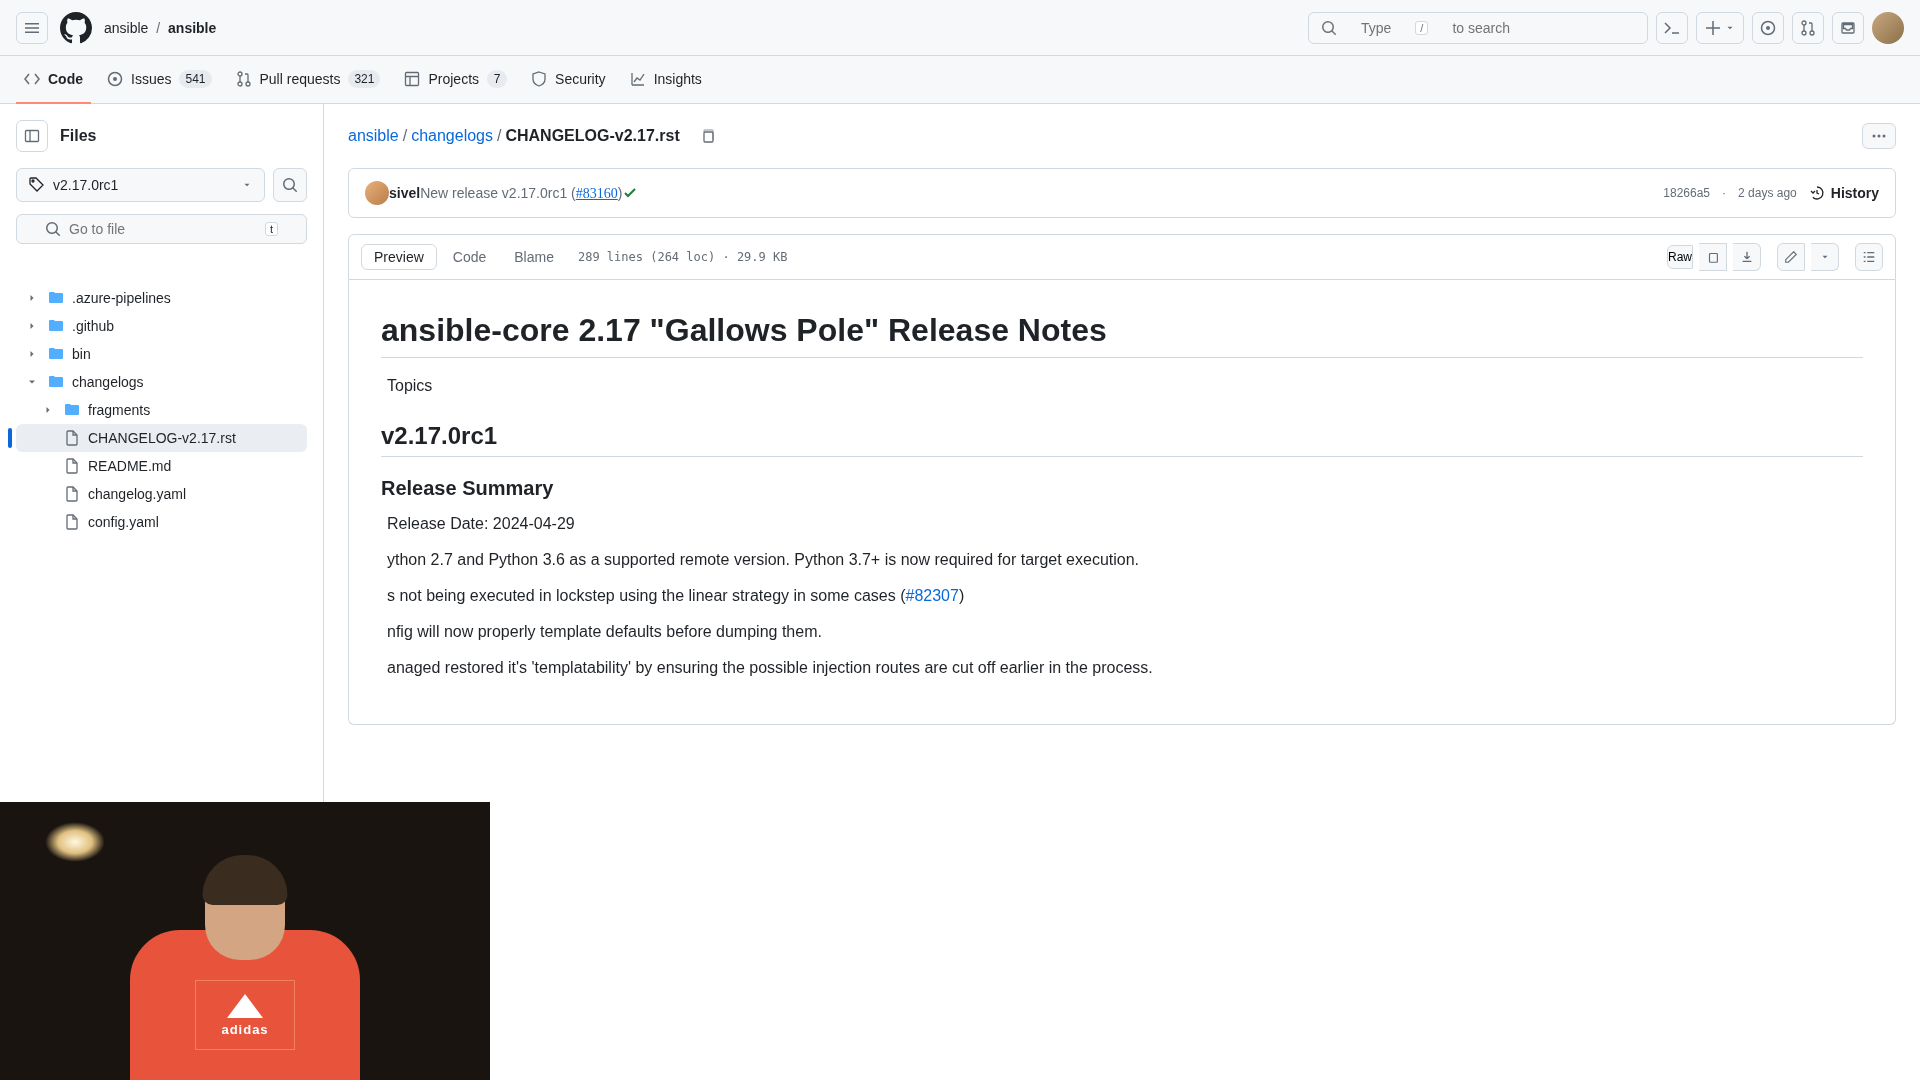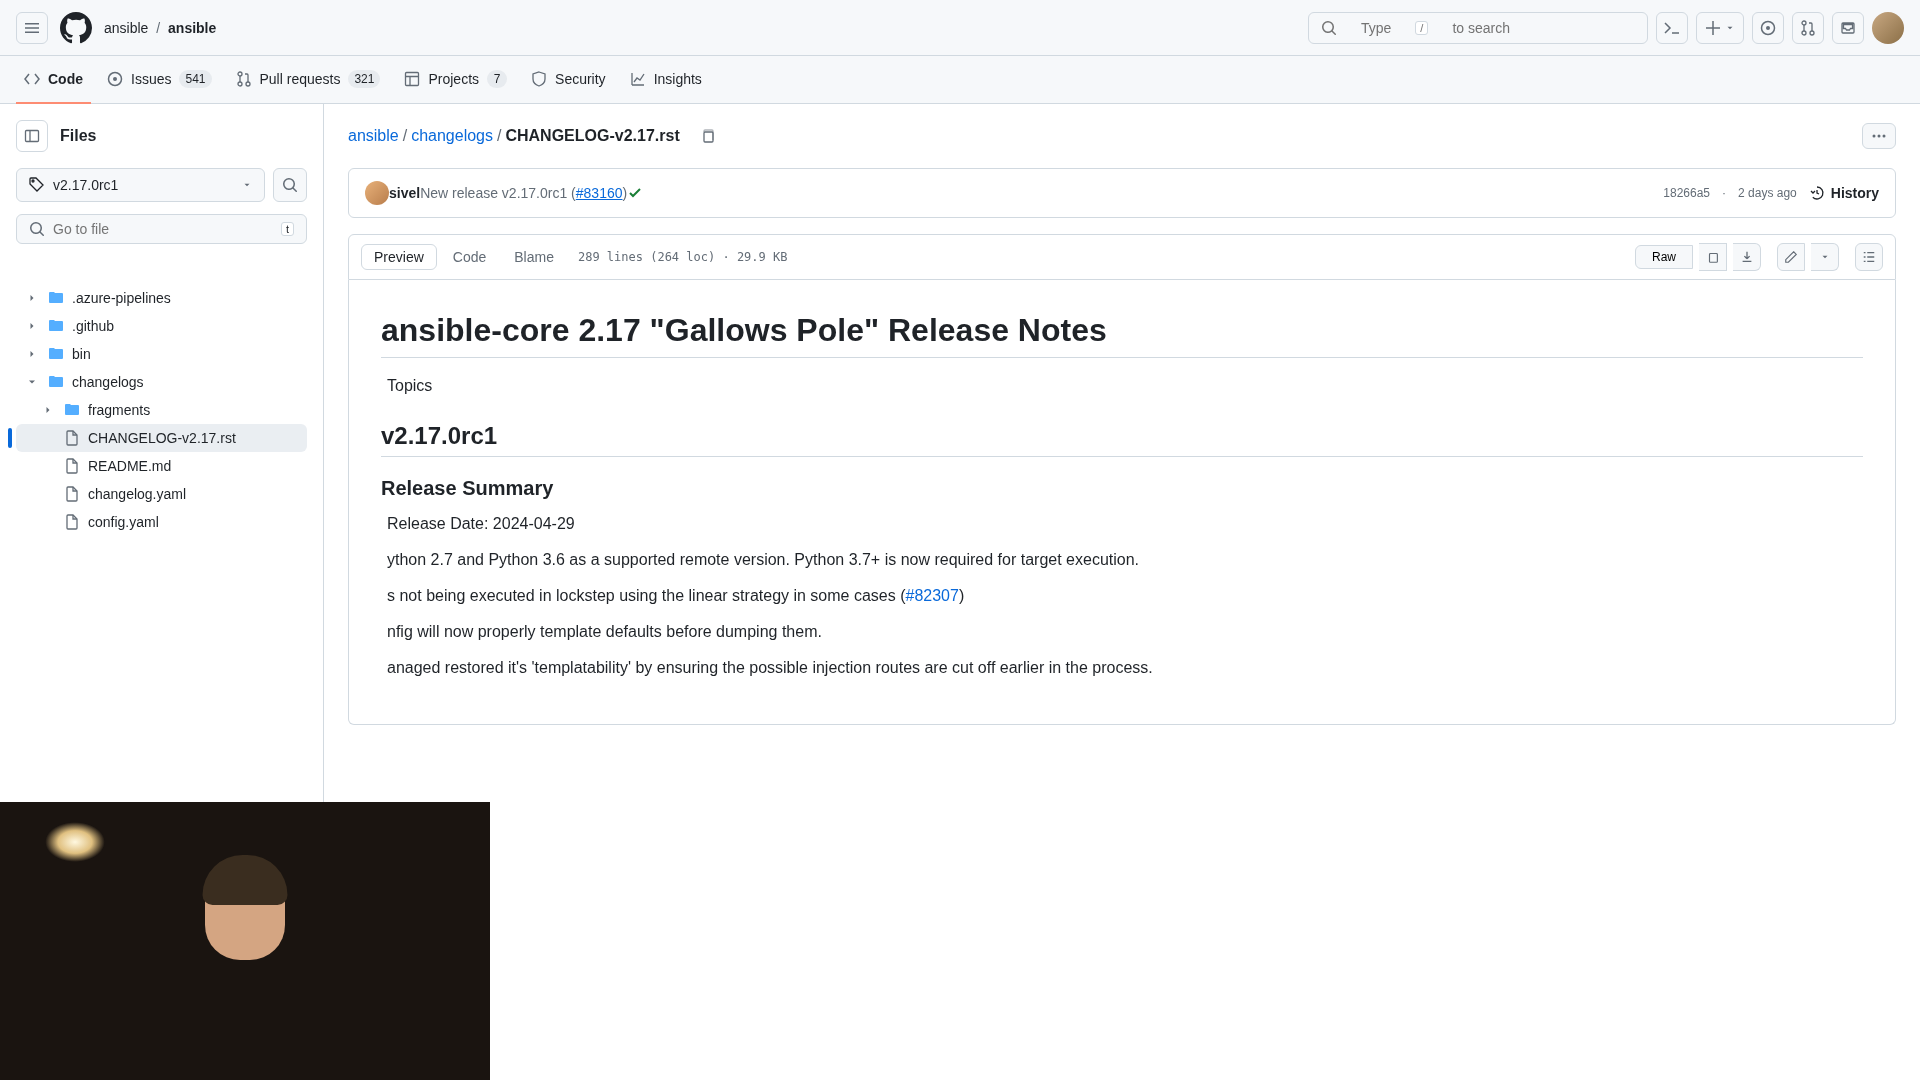--- a/index.html
+++ b/index.html
@@ -32,21 +32,21 @@
 .main { display: flex; height: calc(100vh - 104px); }
 
 
 .sidebar { width: 324px; border-right: 1px solid #d1d9e0; padding: 16px; overflow-y: auto; }
 .sidebar-header { display: flex; align-items: center; gap: 12px; margin-bottom: 16px; }
 .sidebar-header h2 { font-size: 16px; font-weight: 600; }
 .branch-row { display: flex; gap: 8px; margin-bottom: 12px; }
 .branch-select { flex: 1; display: flex; align-items: center; gap: 8px; border: 1px solid #d1d9e0; border-radius: 6px; padding: 6px 12px; background: #f6f8fa; cursor: pointer; justify-content: space-between; }
 .branch-select-left { display: flex; align-items: center; gap: 8px; }
 .search-btn { width: 34px; height: 34px; display: flex; align-items: center; justify-content: center; border: 1px solid #d1d9e0; border-radius: 6px; background: #f6f8fa; cursor: pointer; color: #636c76; }
-.file-filter { display: flex; align-items: center; gap: 8px; border: 1px solid #d1d9e0; border-radius: 6px; padding: 6px 12px; background: #f6f8fa; }
+.file-filter { display: flex; align-items: center; gap: 8px; border: 1px solid #d1d9e0; border-radius: 6px; padding: 6px 28px; background: #f6f8fa; }
 .file-filter input { border: none; background: transparent; flex: 1; outline: none; font-size: 14px; }
 .file-filter .kbd { margin-left: auto; }
 
 .tree { list-style: none; margin-top: 40px; }
 .tree-item { display: flex; align-items: center; gap: 8px; padding: 6px 8px; border-radius: 6px; cursor: pointer; font-size: 14px; }
 .tree-item.selected { background: #eaeef2; position: relative; }
 .tree-item.selected::before { content: ''; position: absolute; left: -8px; top: 4px; bottom: 4px; width: 4px; background: #0969da; border-radius: 2px; }
 .tree-item .chevron { width: 16px; color: #636c76; display: flex; justify-content: center; }
 .tree-item.depth-1 { padding-left: 24px; }
 
@@ -56,32 +56,32 @@
 .path-breadcrumb { font-size: 16px; display: flex; align-items: center; gap: 4px; }
 .path-breadcrumb a { color: #0969da; text-decoration: none; }
 .path-breadcrumb .sep { color: #636c76; }
 .path-breadcrumb .current { font-weight: 600; }
 .more-btn { border: 1px solid #d1d9e0; border-radius: 6px; padding: 4px 8px; background: #f6f8fa; cursor: pointer; color: #636c76; }
 
 .commit-box { border: 1px solid #d1d9e0; border-radius: 6px; padding: 12px 16px; display: flex; align-items: center; margin-bottom: 16px; }
 .commit-avatar { width: 24px; height: 24px; border-radius: 50%; background: linear-gradient(135deg, #e8b17a, #b87d4b); }
 .commit-author { font-weight: 600; }
 .commit-msg { color: #636c76; }
-.commit-link { color: #0969da; }
+.commit-link { color: #0969da; font-family: Liberation Serif, serif; }
 .commit-check { color: #1a7f37; }
 .commit-right { margin-left: auto; display: flex; align-items: center; gap: 12px; color: #636c76; font-size: 12px; }
 .history-btn { display: flex; align-items: center; gap: 6px; border: none; background: transparent; cursor: pointer; color: #1f2328; font-weight: 600; font-size: 14px; }
 
 .file-toolbar { border: 1px solid #d1d9e0; border-radius: 6px 6px 0 0; padding: 8px 12px; display: flex; align-items: center; gap: 12px; }
 .tab-group { display: flex; gap: 4px; }
 .tab-btn { padding: 4px 12px; border-radius: 6px; border: none; background: transparent; cursor: pointer; font-size: 14px; color: #636c76; }
 .tab-btn.active { background: #fff; border: 1px solid #d1d9e0; color: #1f2328; font-weight: 500; }
 .file-stats { color: #636c76; font-family: ui-monospace, monospace; font-size: 12px; }
 .toolbar-right { margin-left: auto; display: flex; align-items: center; gap: 6px; }
-.raw-btn { padding: 4px 16px; border: 1px solid #d1d9e0; border-radius: 6px 0 0 6px; background: #f6f8fa; cursor: pointer; font-size: 12px; font-weight: 500; }
+.raw-btn { padding: 4px 0; border: 1px solid #d1d9e0; border-radius: 6px 0 0 6px; background: #f6f8fa; cursor: pointer; font-size: 12px; font-weight: 500; }
 .tb-btn { width: 28px; height: 28px; display: flex; align-items: center; justify-content: center; border: 1px solid #d1d9e0; background: #f6f8fa; cursor: pointer; color: #636c76; }
 .tb-btn.mid { border-left: none; }
 .tb-btn.right { border-left: none; border-radius: 0 6px 6px 0; }
 .tb-btn.solo { border-radius: 6px; }
 .tb-btn.solo-left { border-radius: 6px 0 0 6px; }
 
 .file-content { border: 1px solid #d1d9e0; border-top: none; border-radius: 0 0 6px 6px; padding: 32px; }
 .file-content h1 { font-size: 32px; font-weight: 600; margin-bottom: 16px; padding-bottom: 8px; border-bottom: 1px solid #d1d9e0; }
 .file-content h2 { font-size: 24px; font-weight: 600; margin-top: 24px; margin-bottom: 12px; padding-bottom: 6px; border-bottom: 1px solid #d1d9e0; }
 .file-content h3 { font-size: 20px; font-weight: 600; margin-top: 20px; margin-bottom: 12px; }
@@ -470,16 +470,22 @@
       <p><span>s not being executed in lockstep using the linear strategy in some cases (</span><a href="#">#82307</a><span>)</span></p>
       <p>nfig will now properly template defaults before dumping them.</p>
       <p>anaged restored it's 'templatability' by ensuring the possible injection routes are cut off earlier in the process.</p>
     </div>
   </div>
 </div>
 
 <div class="webcam">
   <div class="light"></div>
   <div class="person">
+    <div class="body">
+      <div class="logo">
+        <div class="logo-tri"></div>
+        <div class="logo-text">adidas</div>
+      </div>
+    </div>
     <div class="head"></div>
     <div class="hair"></div>
   </div>
 </div>
 
 </body></html>

